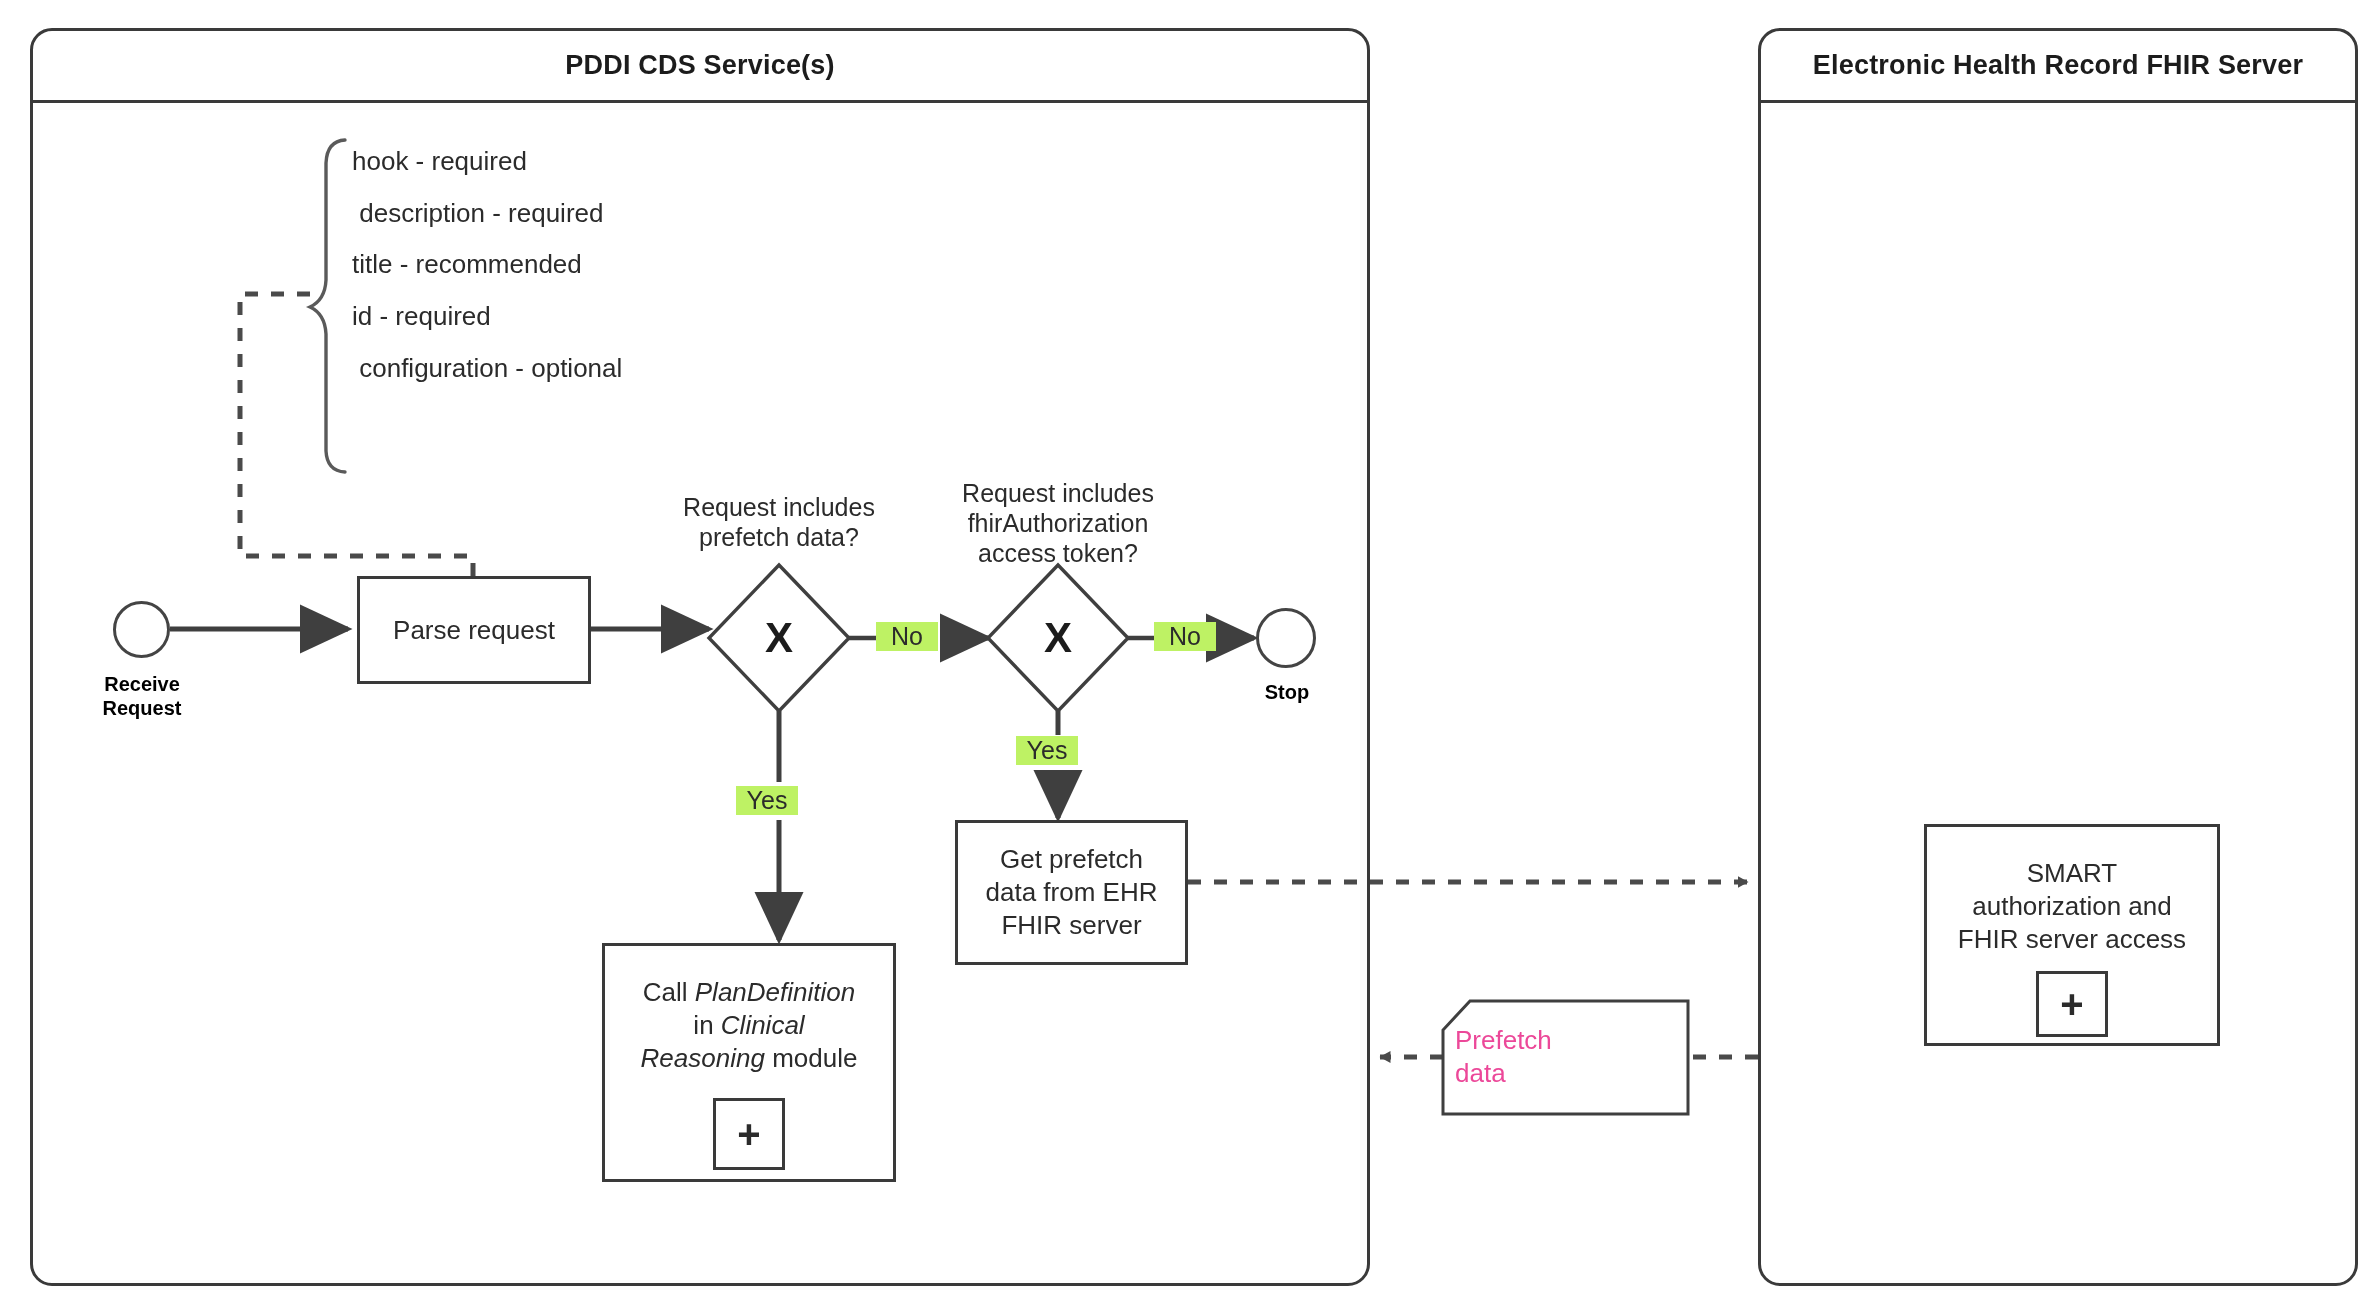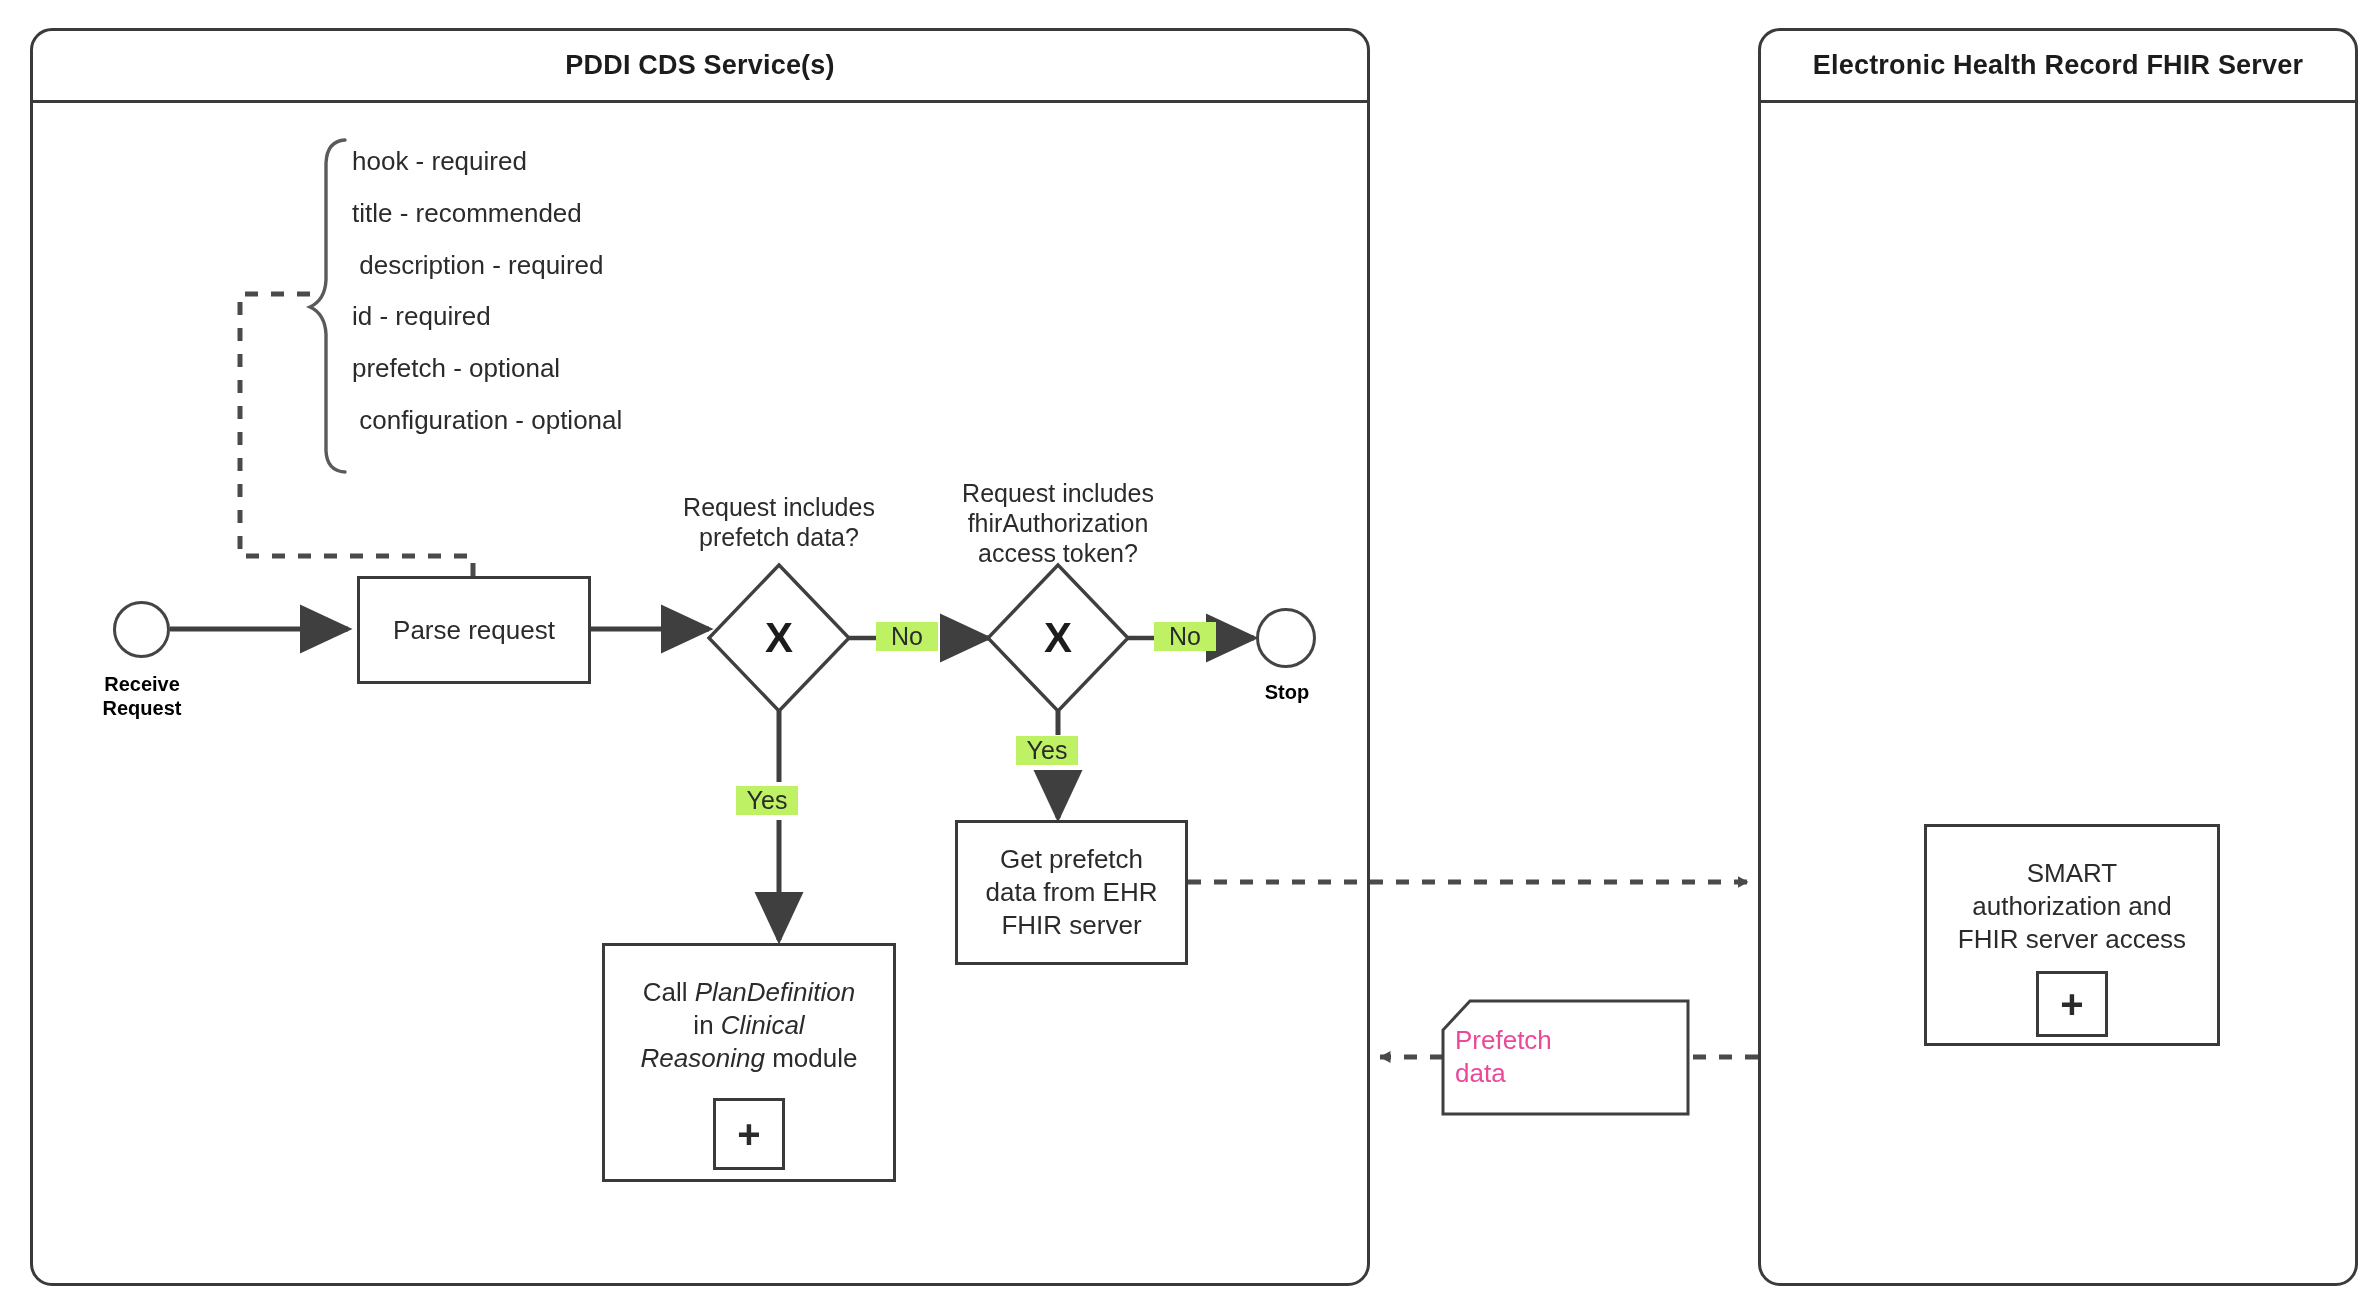--- a/index.html
+++ b/index.html
@@ -178,24 +178,23 @@
     <line x1="1188" y1="882" x2="1748" y2="882" stroke="#4a4a4a" stroke-width="5" stroke-dasharray="13,13" marker-end="url(#dashArrowR)"></line>
 
     <line x1="1758" y1="1057" x2="1688" y2="1057" stroke="#4a4a4a" stroke-width="5" stroke-dasharray="13,13"></line>
     <line x1="1443" y1="1057" x2="1380" y2="1057" stroke="#4a4a4a" stroke-width="5" stroke-dasharray="13,13" marker-end="url(#dashArrowL)"></line>
 
     <polygon points="1470,1001 1688,1001 1688,1114 1443,1114 1443,1030" fill="#ffffff" stroke="#3f3f3f" stroke-width="3"></polygon>
   </svg>
 
   <div class="anno-list" style="left:352px; top:148px; width:420px;">
     <div class="anno-item" style="height:52px;">hook - required</div>
+    <div class="anno-item" style="height:51px;"> description - required</div>
     <div class="anno-item" style="height:52px;">title - recommended</div>
-    <div class="anno-item" style="height:51px;"> description - required</div>
     <div class="anno-item" style="height:52px;">id - required</div>
-    <div class="anno-item" style="height:52px;">prefetch - optional</div>
     <div class="anno-item" style="height:52px;"> configuration - optional</div>
   </div>
 
   <div class="node event" style="left:113px; top:601px; width:57px; height:57px;"></div>
   <div class="event-label" style="left:56px; top:672px; width:172px;">Receive
 Request</div>
 
   <div class="node task" style="left:357px; top:576px; width:234px; height:108px;">
     <span class="tlabel">Parse request</span>
   </div>

